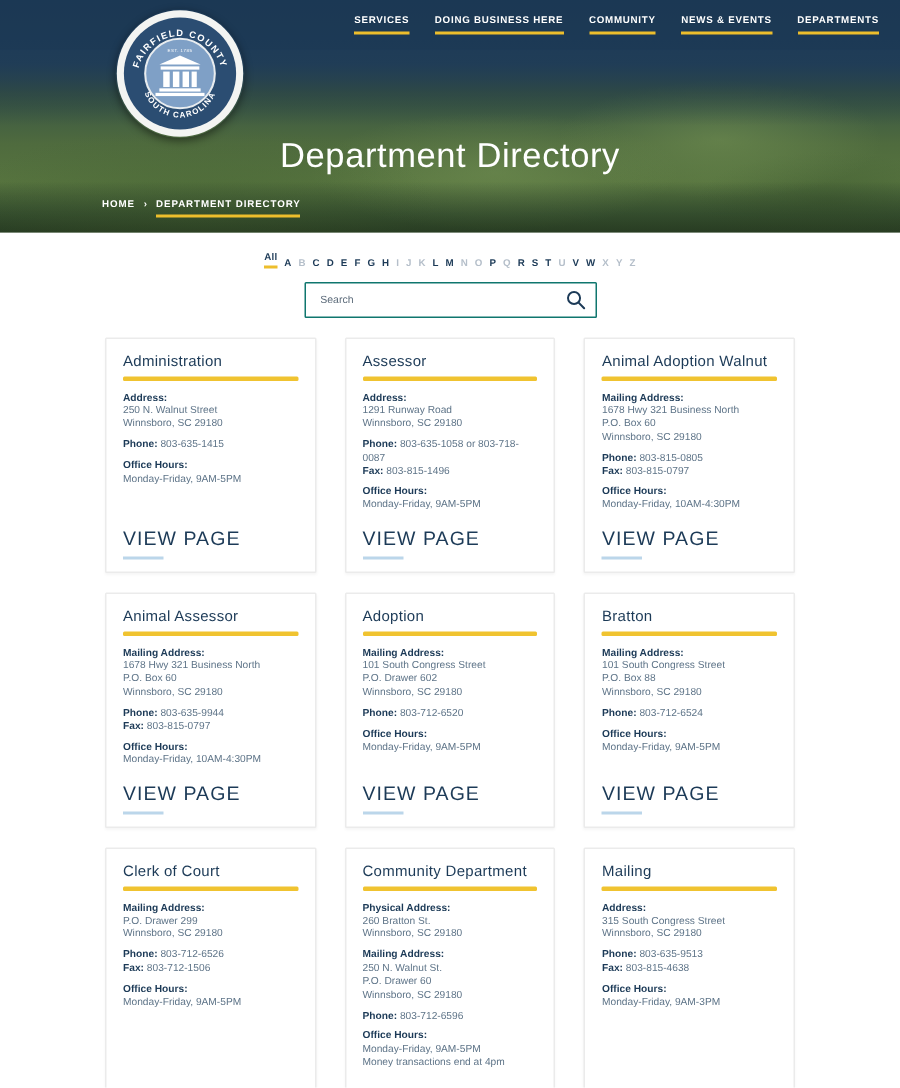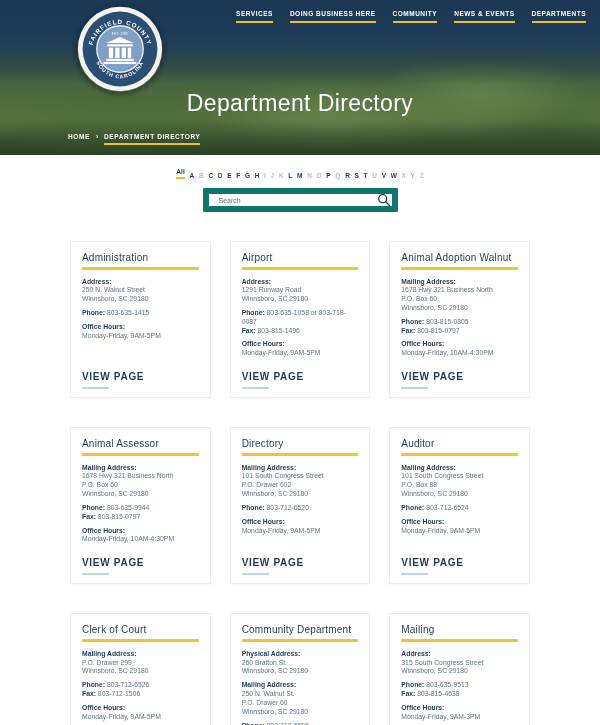--- a/index.html
+++ b/index.html
@@ -35,40 +35,40 @@
   .crumb.current { border-bottom:2px solid #edbe2c; padding-bottom:3px; }
   .crumb-sep { color:#ffffff; font-size:6.5px; font-weight:bold; }
 
   
   .alpha-row { margin-top:13px; display:flex; justify-content:center; align-items:flex-end; gap:4.5px; }
   .letter { font-size:6.5px; font-weight:bold; color:#1c3a57; text-decoration:none; cursor:pointer; letter-spacing:.2px; }
   .letter.inactive { color:#b5bfca; }
   .letter.selected { border-bottom:2px solid #edbe2c; padding-bottom:2px; }
 
   .search-wrap { margin:9px auto 0 auto; position:relative; width:195px; height:24px; }
-  .search-input { width:100%; height:100%; border:6px solid #0f766e; border-radius:1px;
+  .search-input { width:100%; height:100%; border:1px solid #0f766e; border-radius:1px;
     padding:0 26px 0 10px; font-size:7px; color:#31445a; outline:none; font-family:inherit; }
   .search-input::placeholder { color:#5c6b7a; }
   .search-btn { position:absolute; right:7px; top:5px; width:14px; height:14px;
     background:none; border:none; cursor:pointer; padding:0; }
 
   
   .grid { width:460px; margin:13px auto 0 auto; display:grid;
     grid-template-columns:repeat(3,1fr); column-gap:19px; row-gap:13px; }
   .card { background:#ffffff; border:1px solid #ebebeb; border-radius:1px;
     box-shadow:0 1px 2px rgba(0,0,0,.04); padding:10px 11px 8px 11px;
-    display:flex; flex-direction:column; min-height:142px;margin-top:16px; }
+    display:flex; flex-direction:column; min-height:142px; }
   .card-title { color:#1c3a57; font-size:10px; font-weight:400; letter-spacing:.2px; }
   .card-rule { height:2.5px; background:#f0c330; margin:4px 0 8px 0; border-radius:1px; }
   .block + .block { margin-top:5px; }
   .row { line-height:1.3; font-size:6.8px; }
   .lbl { font-weight:bold; color:#1c3a57; }
   .val { color:#5e7488; }
   .view-page { margin-top:auto; padding-top:8px; text-decoration:none; cursor:pointer; display:block; }
-  .vp-text { color:#1c3a57; font-size:10px; font-weight:bold; letter-spacing:.7px; }
+  .vp-text { color:#1c3a57; font-size:13px; font-weight:normal; letter-spacing:.7px; }
   .vp-underline { width:27px; height:2px; background:#bbd6ea; margin-top:3px; }
 </style>
 </head>
 <body>
 
 <div class="hero">
   <nav class="navbar">
   <a class="nav-item">SERVICES</a>
 
   <a class="nav-item">DOING BUSINESS HERE</a>
@@ -200,21 +200,21 @@
           <div class="row"><span class="val">Monday-Friday, 9AM-5PM</span></div>
         </div>
       </div>
     <a class="view-page">
       <span class="vp-text">VIEW PAGE</span>
       <span class="vp-underline" style="display:block"></span>
     </a>
   </div>
 
   <div class="card">
-    <div class="card-title">Airport</div>
+    <div class="card-title">Assessor</div>
     <div class="card-rule"></div>
     <div>
         <div class="block">
           <div class="row"><span class="lbl">Address:</span></div>
           <div class="row"><span class="val">1291 Runway Road</span></div>
           <div class="row"><span class="val">Winnsboro, SC 29180</span></div>
         </div>
         <div class="block">
           <div class="row"><span class="lbl">Phone:</span><span class="val">&nbsp;803-635-1058 or 803-718-0087</span></div>
           <div class="row"><span class="lbl">Fax:</span><span class="val">&nbsp;803-815-1496</span></div>
@@ -274,21 +274,21 @@
           <div class="row"><span class="val">Monday-Friday, 10AM-4:30PM</span></div>
         </div>
       </div>
     <a class="view-page">
       <span class="vp-text">VIEW PAGE</span>
       <span class="vp-underline" style="display:block"></span>
     </a>
   </div>
 
   <div class="card">
-    <div class="card-title">Directory</div>
+    <div class="card-title">Adoption</div>
     <div class="card-rule"></div>
     <div>
         <div class="block">
           <div class="row"><span class="lbl">Mailing Address:</span></div>
           <div class="row"><span class="val">101 South Congress Street</span></div>
           <div class="row"><span class="val">P.O. Drawer 602</span></div>
           <div class="row"><span class="val">Winnsboro, SC 29180</span></div>
         </div>
         <div class="block">
           <div class="row"><span class="lbl">Phone:</span><span class="val">&nbsp;803-712-6520</span></div>
@@ -298,21 +298,21 @@
           <div class="row"><span class="val">Monday-Friday, 9AM-5PM</span></div>
         </div>
       </div>
     <a class="view-page">
       <span class="vp-text">VIEW PAGE</span>
       <span class="vp-underline" style="display:block"></span>
     </a>
   </div>
 
   <div class="card">
-    <div class="card-title">Auditor</div>
+    <div class="card-title">Bratton</div>
     <div class="card-rule"></div>
     <div>
         <div class="block">
           <div class="row"><span class="lbl">Mailing Address:</span></div>
           <div class="row"><span class="val">101 South Congress Street</span></div>
           <div class="row"><span class="val">P.O. Box 88</span></div>
           <div class="row"><span class="val">Winnsboro, SC 29180</span></div>
         </div>
         <div class="block">
           <div class="row"><span class="lbl">Phone:</span><span class="val">&nbsp;803-712-6524</span></div>

